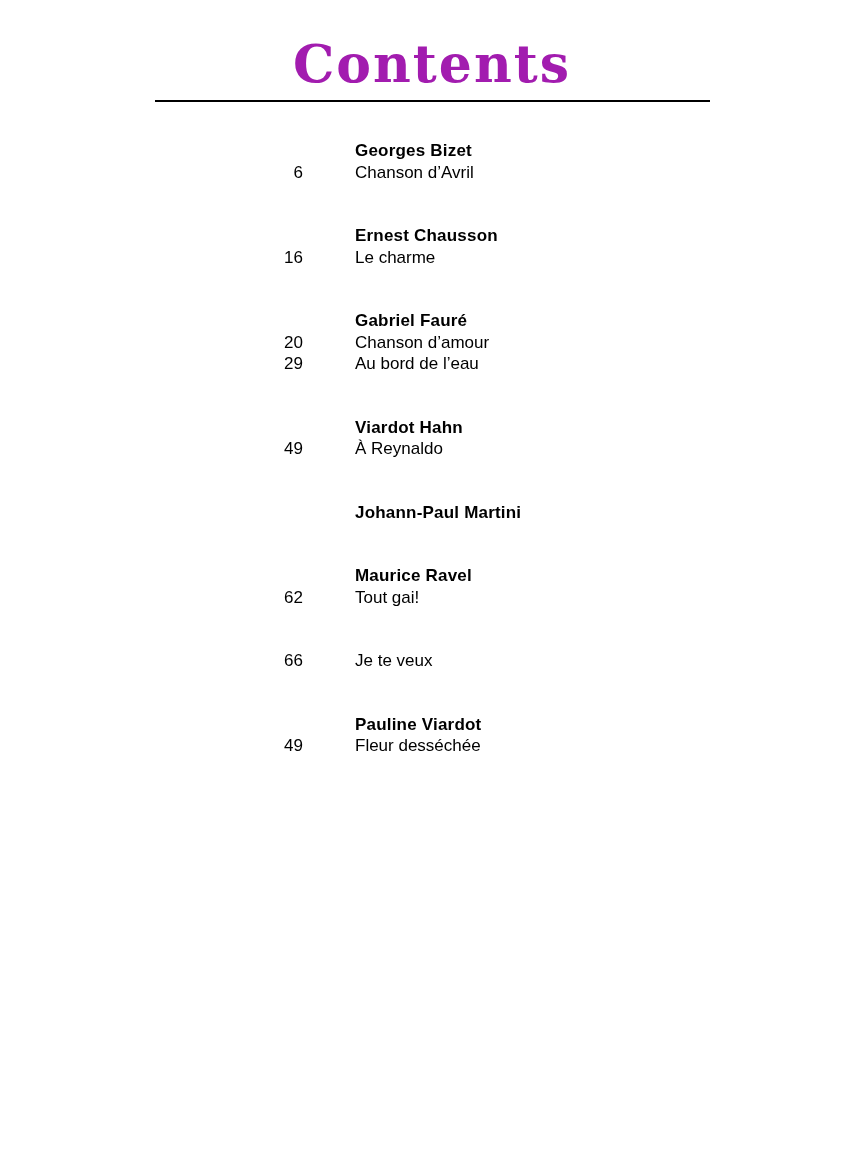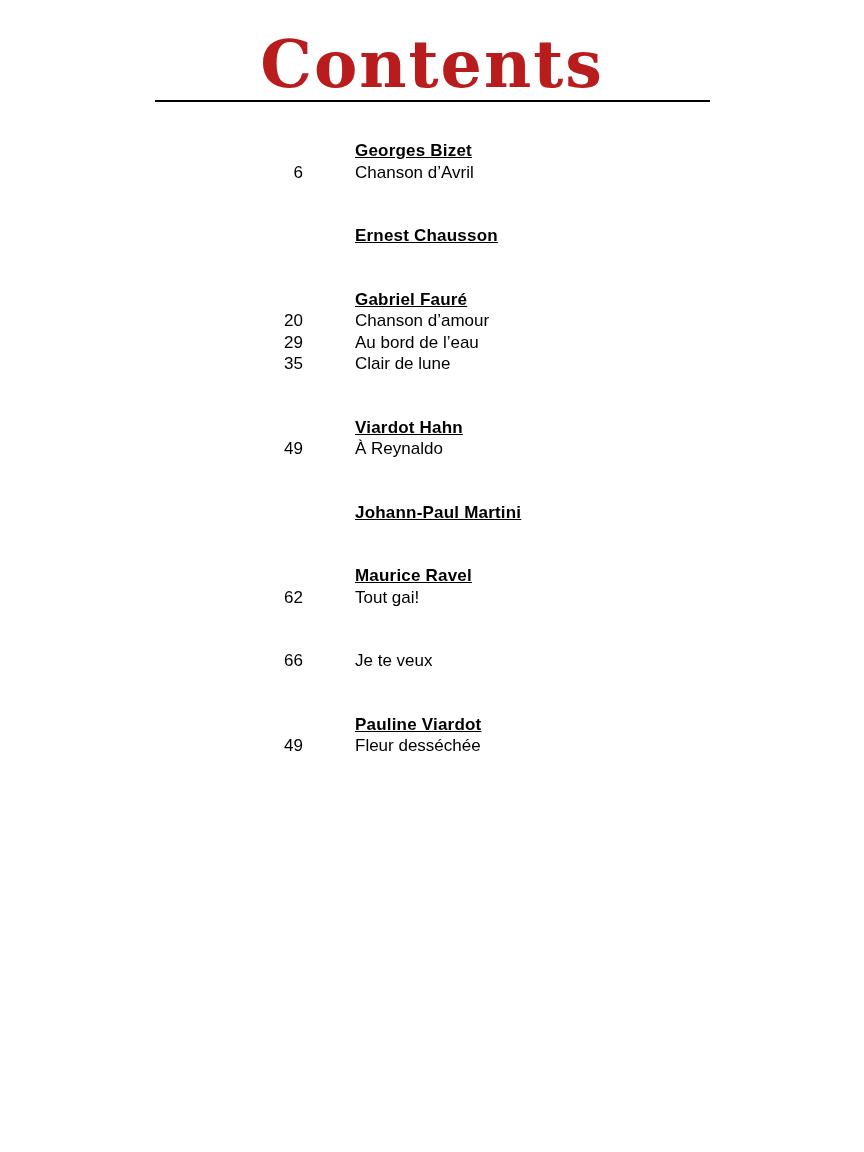--- a/index.html
+++ b/index.html
@@ -20,45 +20,44 @@
     padding-top: 34px;
   }
   .header {
     width: 100%;
     text-align: center;
   }
   .title {
     margin: 0;
     font-family: "DejaVu Serif", serif;
     font-weight: 600;
-    font-size: 65px;
+    font-size: 52px;
     line-height: 60px;
     letter-spacing: 2px;
-    color: #b91c1c;
+    color: #a21caf;
   }
   .rule {
     width: 555px;
     height: 2px;
     background: #000000;
     margin: 6px auto 0 auto;
   }
   .toc {
     margin-top: 38px;
     margin-left: 155px;
     font-size: 17px;
     line-height: 21.5px;
   }
   .toc-section {
     margin-bottom: 42px;
   }
   .composer {
     padding-left: 200px;
     font-weight: bold;
     letter-spacing: 0.2px;
-    text-decoration: underline;
   }
   .row {
     display: flex;
   }
   .num {
     width: 148px;
     text-align: right;
     flex: 0 0 148px;
   }
   .song {
@@ -80,35 +79,35 @@
     <section class="toc-section">
       <div class="composer">Georges Bizet</div>
       <div class="row">
         <span class="num">6</span>
         <span class="song">Chanson d’Avril</span>
       </div>
     </section>
 
     <section class="toc-section">
       <div class="composer">Ernest Chausson</div>
+      <div class="row">
+        <span class="num">16</span>
+        <span class="song">Le charme</span>
+      </div>
     </section>
 
     <section class="toc-section">
       <div class="composer">Gabriel Fauré</div>
       <div class="row">
         <span class="num">20</span>
         <span class="song">Chanson d’amour</span>
       </div>
       <div class="row">
         <span class="num">29</span>
         <span class="song">Au bord de l’eau</span>
-      </div>
-      <div class="row">
-        <span class="num">35</span>
-        <span class="song">Clair de lune</span>
       </div>
     </section>
 
     <section class="toc-section">
     </section>
 
     <section class="toc-section">
       <div class="composer">Viardot Hahn</div>
       <div class="row">
         <span class="num">49</span>

